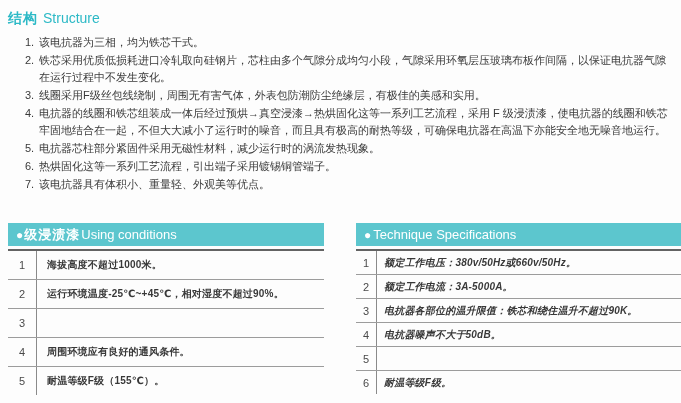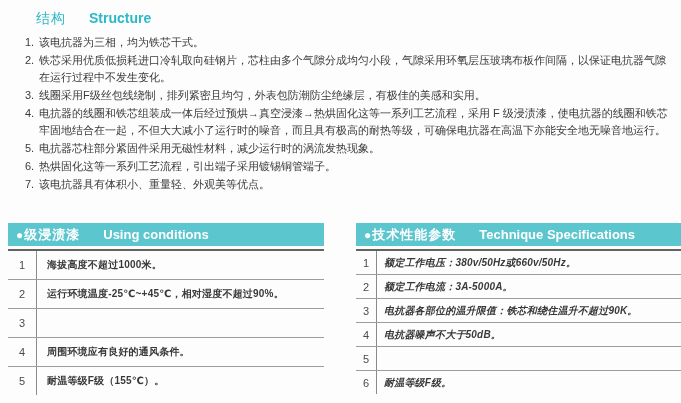--- a/index.html
+++ b/index.html
@@ -8,40 +8,40 @@
     background:#fdfdfd;
     position:relative;
     font-family:"Liberation Sans","DejaVu Sans",sans-serif;
     color:#3c3c3c;
     overflow:hidden;
   }
 
   
   .structure { position:absolute; left:8px; top:9px; right:6px; }
   .structure-title { font-size:14px; color:#2cb9c6; margin:0 0 7px 0; line-height:18px; }
-  .structure-title .zh { font-weight:400; letter-spacing:1px;margin-left:28px; }
-  .structure-title .en { margin-left:23px; font-weight:700; }
+  .structure-title .zh { font-weight:700; letter-spacing:1px; }
+  .structure-title .en { margin-left:5px; font-weight:400; }
   .structure-list { margin:0; padding:0 0 0 17px; list-style:none; }
   .s-item { display:flex; font-size:11px; line-height:17px; color:#3a3a3a; margin-bottom:1px; }
   .s-item .num { flex:0 0 14px; }
   .s-item .txt { flex:1; }
 
   
   .table-block { position:absolute; top:223px; }
   #left-table  { left:8px;  width:316px; }
   #right-table { left:356px; width:325px; }
 
   .bar {
     height:23px; background:#5cc6ce; color:#ffffff;
     display:flex; align-items:center; padding-left:8px;
     font-size:13px; white-space:nowrap; overflow:hidden;
   }
   .bar .bullet { font-size:12px; margin-right:1px; line-height:1; }
   .bar .zh { font-weight:700; letter-spacing:1px; }
-  .bar .en { margin-left:23px; font-weight:700; }
+  .bar .en { margin-left:1px; font-weight:400; }
 
   .rows { margin-top:3px; border-top:2px solid #636363; }
   .trow { display:flex; align-items:stretch; border-bottom:1px solid #9c9c9c; }
   .trow:last-child { border-bottom:none; }
   #left-table  .trow { height:28px; }
   #right-table .trow { height:23px; }
 
   .trow .num {
     display:flex; align-items:center; justify-content:center;
     font-size:11px; color:#4a4a4a; font-weight:400;
@@ -69,21 +69,21 @@
     <li class="s-item">
         <span class="num">1.</span>
         <span class="txt">该电抗器为三相，均为铁芯干式。</span>
       </li>
     <li class="s-item">
         <span class="num">2.</span>
         <span class="txt">铁芯采用优质低损耗进口冷轧取向硅钢片，芯柱由多个气隙分成均匀小段，气隙采用环氧层压玻璃布板作间隔，以保证电抗器气隙在运行过程中不发生变化。</span>
       </li>
     <li class="s-item">
         <span class="num">3.</span>
-        <span class="txt">线圈采用F级丝包线绕制，排列紧密且均匀，外表包防潮防尘绝缘层，有极佳的美感和实用。</span>
+        <span class="txt">线圈采用F级丝包线绕制，周围无有害气体，外表包防潮防尘绝缘层，有极佳的美感和实用。</span>
       </li>
     <li class="s-item">
         <span class="num">4.</span>
         <span class="txt">电抗器的线圈和铁芯组装成一体后经过预烘→真空浸漆→热烘固化这等一系列工艺流程，采用 F 级浸渍漆，使电抗器的线圈和铁芯牢固地结合在一起，不但大大减小了运行时的噪音，而且具有极高的耐热等级，可确保电抗器在高温下亦能安全地无噪音地运行。</span>
       </li>
     <li class="s-item">
         <span class="num">5.</span>
         <span class="txt">电抗器芯柱部分紧固件采用无磁性材料，减少运行时的涡流发热现象。</span>
       </li>
     <li class="s-item">
@@ -122,21 +122,20 @@
     <div class="trow">
         <span class="num">5</span>
         <span class="txt">耐温等级F级（155℃）。</span>
       </div>
   </div>
 </div>
 
 <div class="table-block" id="right-table">
   <div class="bar">
     <span class="bullet">●</span>
-      <span class="zh">技术性能参数</span>
       <span class="en">Technique Specifications</span>
   </div>
   <div class="rows">
     <div class="trow">
         <span class="num">1</span>
         <span class="txt">额定工作电压：380v/50Hz或660v/50Hz。</span>
       </div>
     <div class="trow">
         <span class="num">2</span>
         <span class="txt">额定工作电流：3A-5000A。</span>

